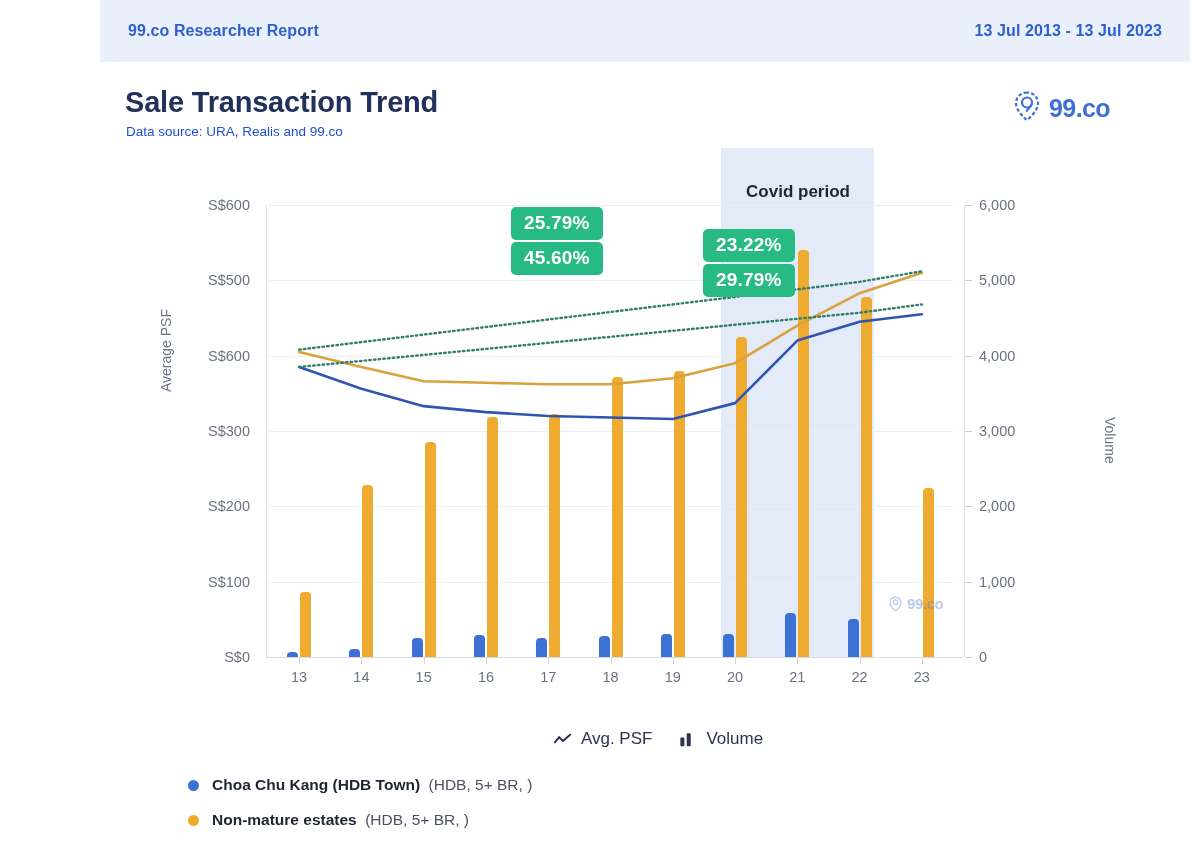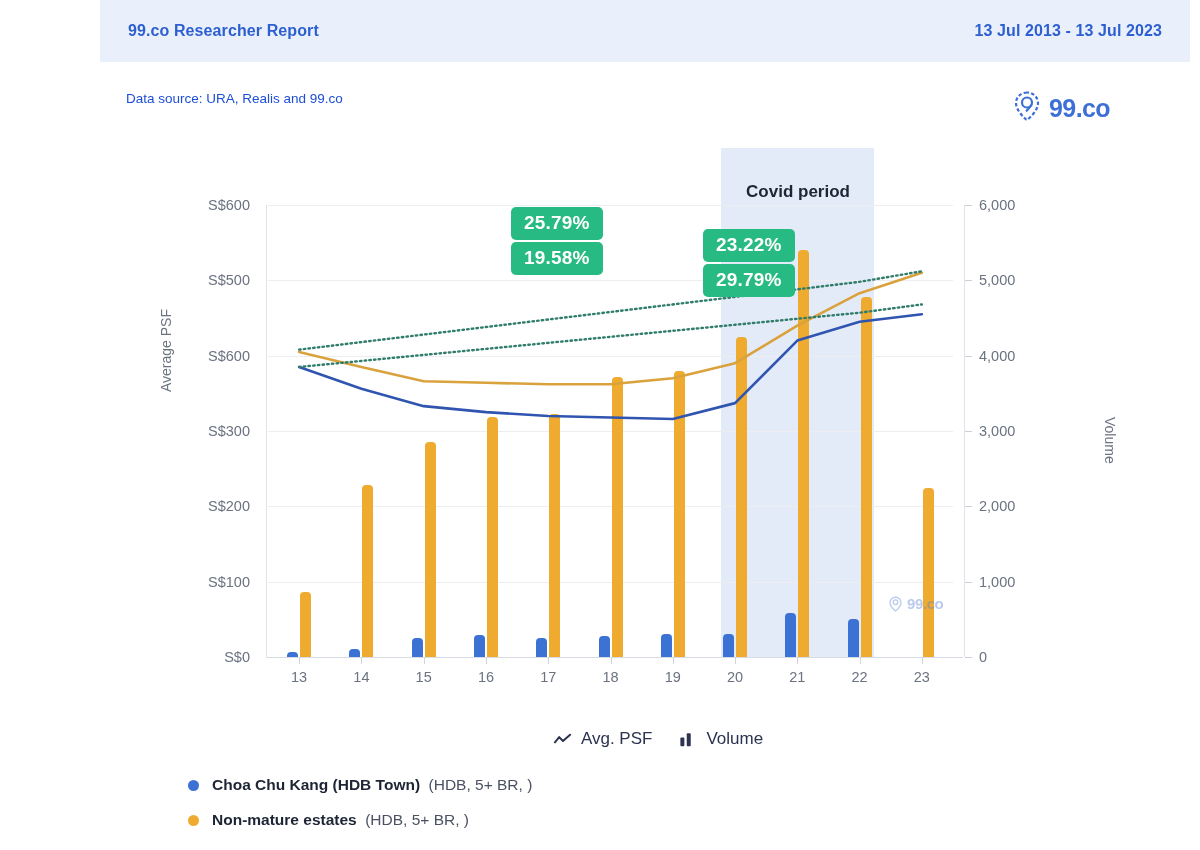--- a/index.html
+++ b/index.html
@@ -117,20 +117,21 @@
 <body>
 
 <div id="report-header">
   <div class="hdr-text">99.co Researcher Report</div>
   <div class="hdr-text">13 Jul 2013 - 13 Jul 2023</div>
 </div>
 
 <div id="report-card">
 
   <div id="title-block">
+    <div id="chart-title">Sale Transaction Trend</div>
     <div id="chart-subtitle">Data source: URA, Realis and 99.co</div>
   </div>
 
   <div id="brand-logo">
     <span>
       <svg width="30" height="32" viewBox="0 0 30 32" aria-hidden="true">
         <path d="M15 2.5c-6 0-11 4.6-11 10.6 0 7.4 8.6 15 10.3 16.4.4.3 1 .3 1.4 0C17.4 28.1 26 20.5 26 13.1 26 7.1 21 2.5 15 2.5z" fill="none" stroke="#3d6fd6" stroke-width="2.2" stroke-dasharray="3.4 2.2"></path>
         <circle cx="15" cy="12.5" r="5" fill="none" stroke="#3d6fd6" stroke-width="2.2"></circle>
         <path d="M19.3 15.2c-1.6 2.2-3.3 4.2-4.6 5.6" fill="none" stroke="#3d6fd6" stroke-width="2.2" stroke-linecap="round"></path>
       </svg>
@@ -269,21 +270,21 @@
         <span class="sl-dot" style="background:#eeab30;"></span>
         <span>
           <span class="sl-name">Non-mature estates</span>
           <span class="sl-meta">(HDB, 5+ BR, )</span>
         </span>
       </div>
     </div>
 
     <div class="badge-group" style="left:398px;top:145px;">
       <div class="pct-badge" style="position:relative;display:block;margin-bottom:2px;">25.79%</div>
-      <div class="pct-badge" style="position:relative;display:block;">19.58%</div>
+      <div class="pct-badge" style="position:relative;display:block;">45.60%</div>
     </div>
     <div class="badge-group" style="left:590px;top:167px;">
       <div class="pct-badge" style="position:relative;display:block;margin-bottom:2px;">23.22%</div>
       <div class="pct-badge" style="position:relative;display:block;">29.79%</div>
     </div>
 
   </div>
 </div>
 
 </body></html>

